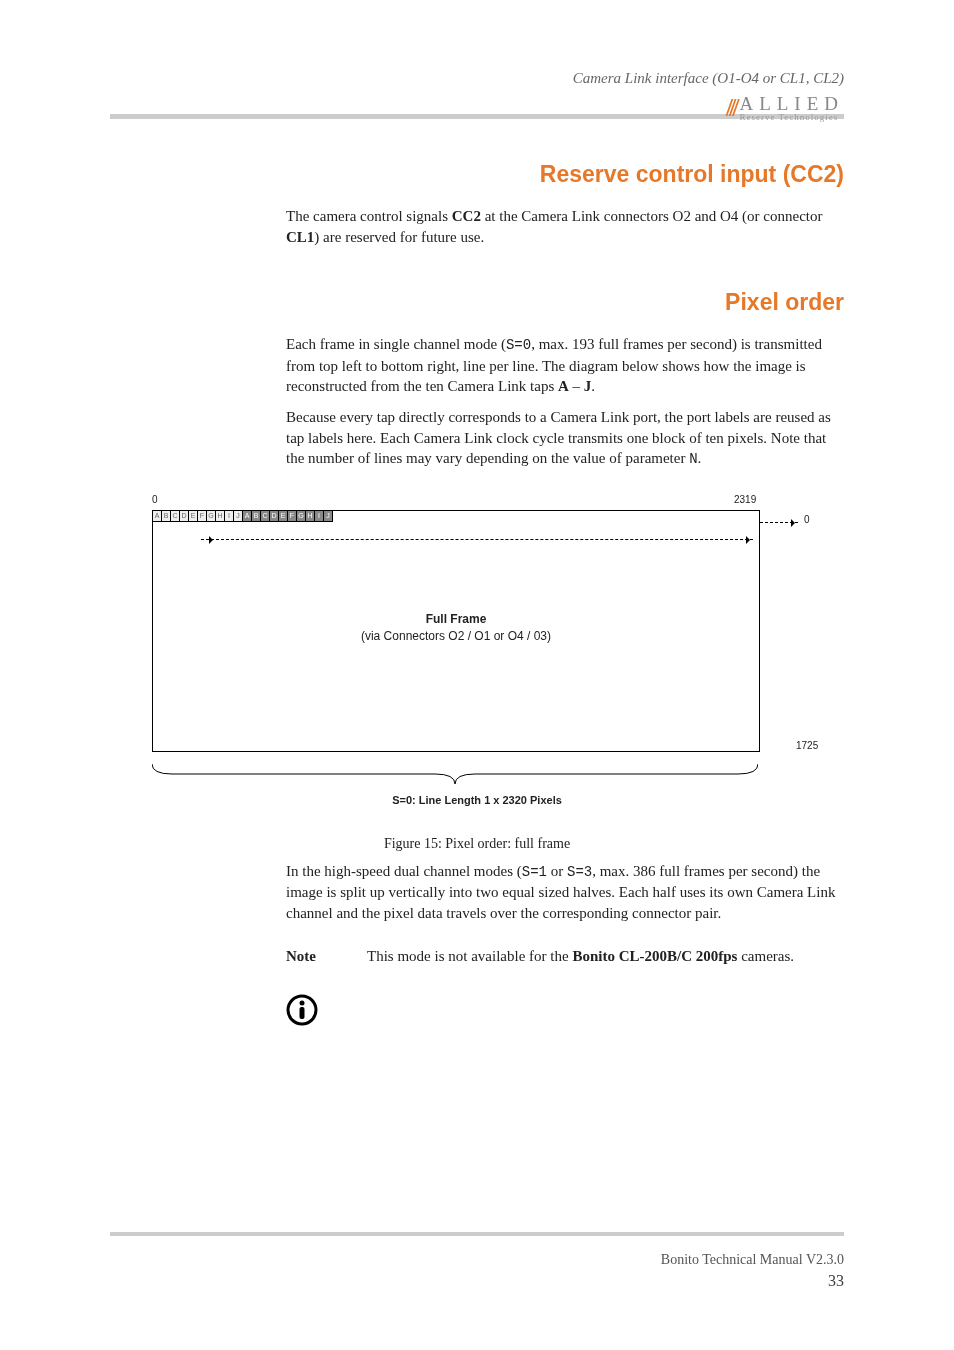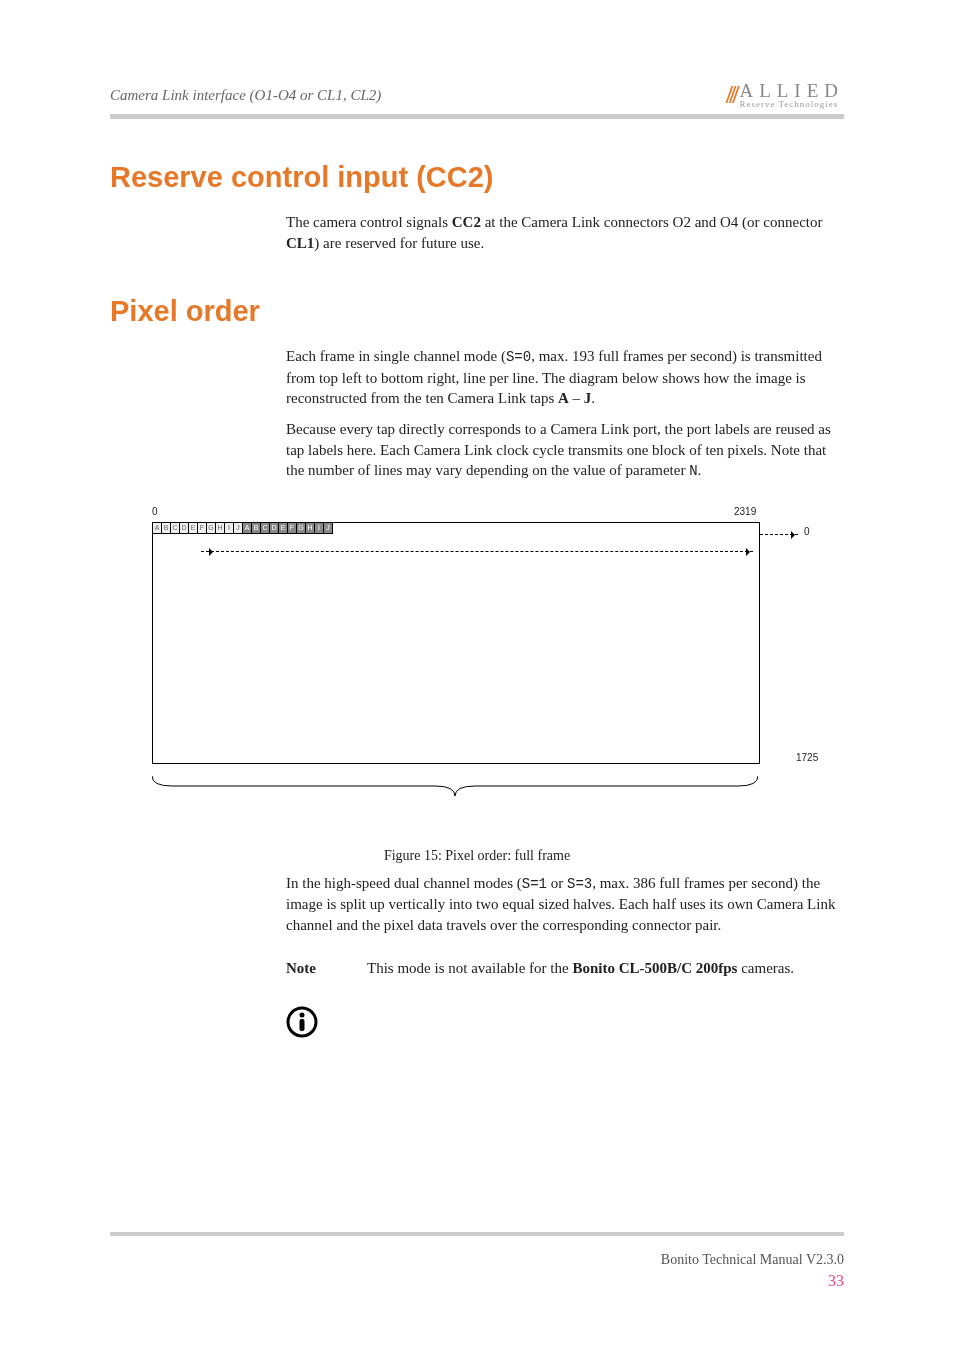--- a/index.html
+++ b/index.html
@@ -17,20 +17,21 @@
     left: 110px;
     right: 110px;
     top: 70px;
     bottom: 60px;
   }
   .header {
     display: flex;
     justify-content: space-between;
     align-items: flex-end;
     height: 40px;
+    flex-direction: column;
   }
   .header-title {
     font-style: italic;
     font-size: 15px;
     color: #666;
     padding-bottom: 6px;
   }
   .logo {
     display: flex;
     align-items: center;
@@ -41,23 +42,24 @@
   .logo-main { letter-spacing: 6px; font-size: 19px; color: #888; font-weight: 300; }
   .logo-sub { font-size: 9px; color: #999; letter-spacing: 1px; }
   .top-rule {
     border: none;
     border-top: 5px solid #ccc;
     margin: 4px 0 0 0;
   }
   h1.section {
     font-family: Arial, Helvetica, sans-serif;
     font-weight: 900;
-    font-size: 29px;
+    font-size: 23px;
     color: #e67828;
     margin: 42px 0 18px 0;
+    text-align: right;
   }
   .body-col {
     margin-left: 176px;
     font-size: 15px;
     line-height: 1.38;
   }
   .body-col p { margin: 0 0 10px 0; }
   .mono { font-family: 'Courier New', monospace; font-size: 14px; margin-top: 24px; }
   strong { font-weight: bold; }
   .figure-wrap { margin: 24px 0 8px 0; }
@@ -72,21 +74,21 @@
   .note-icon svg { width: 32px; height: 32px; }
   .footer {
     position: absolute;
     right: 110px;
     bottom: 60px;
     text-align: right;
     font-size: 14px;
     color: #555;
     margin-top: 15px;
   }
-  .footer .pagenum { font-size: 16px; color: #ec4899; margin-top: 4px; }
+  .footer .pagenum { font-size: 16px; color: #404040; margin-top: 4px; }
   .bottom-rule {
     position: absolute;
     left: 110px; right: 110px;
     bottom: 106px;
     border: none;
     border-top: 4px solid #ccc;
   }
 
   .diagram {
     font-family: Arial, Helvetica, sans-serif;
@@ -208,52 +210,57 @@
             <div class="tap-cell dark">F</div>
             <div class="tap-cell dark">G</div>
             <div class="tap-cell dark">H</div>
             <div class="tap-cell dark">I</div>
             <div class="tap-cell dark">J</div>
           </div>
         <div class="arrows-row">
             <span class="ah-l"></span>
             <span class="ah-r"></span>
           </div>
+        <div class="frame-label">
+          <div>Full Frame</div>
+          <div style="font-weight:normal">(via Connectors O2 / O1 or O4 / 03)</div>
+        </div>
       </div>
       <div class="right-side">
         <div class="right-arrow"></div>
         <span class="coord" style="position:absolute; left:44px; top:4px;">0</span>
         <span class="coord" style="position:absolute; left:36px; top:230px;">1725</span>
       </div>
       <div class="brace">
         <svg viewBox="0 0 606 30" width="606" height="30">
           <path d="M 0 4 Q 0 14 20 14 L 283 14 Q 303 14 303 24 Q 303 14 323 14 L 586 14 Q 606 14 606 4" fill="none" stroke="#000" stroke-width="1"></path>
         </svg>
       </div>
+      <div class="bottom-caption">S=0: Line Length 1 x 2320 Pixels</div>
     </div>
     <div class="caption body-col" style="margin-left:0">Figure 15: Pixel order: full frame</div>
   </div>
 
   <div class="body-col">
     <p>
       <span>In the high-speed dual channel modes (</span><span class="mono">S=1</span><span> or </span><span class="mono">S=3</span><span>, max. 386 full frames per second) the image is split up vertically into two equal sized halves. Each half uses its own Camera Link channel and the pixel data travels over the corresponding connector pair.</span>
     </p>
     <div class="note-row">
       <div>
         <div class="note-label">Note</div>
         <div class="note-icon">
           <svg viewBox="0 0 32 32">
               <circle cx="16" cy="16" r="14" fill="none" stroke="#000" stroke-width="3"></circle>
               <circle cx="16" cy="9" r="2.5" fill="#000"></circle>
               <rect x="13.5" y="13" width="5" height="12" rx="2" fill="#000"></rect>
             </svg>
         </div>
       </div>
       <div>
-        <span>This mode is not available for the </span><strong>Bonito CL-500B/C 200fps</strong><span> cameras.</span>
+        <span>This mode is not available for the </span><strong>Bonito CL-200B/C 200fps</strong><span> cameras.</span>
       </div>
     </div>
   </div>
 </div>
 
 <hr class="bottom-rule">
 <div class="footer">
   <div>Bonito Technical Manual V2.3.0</div>
   <div class="pagenum">33</div>
 </div>

